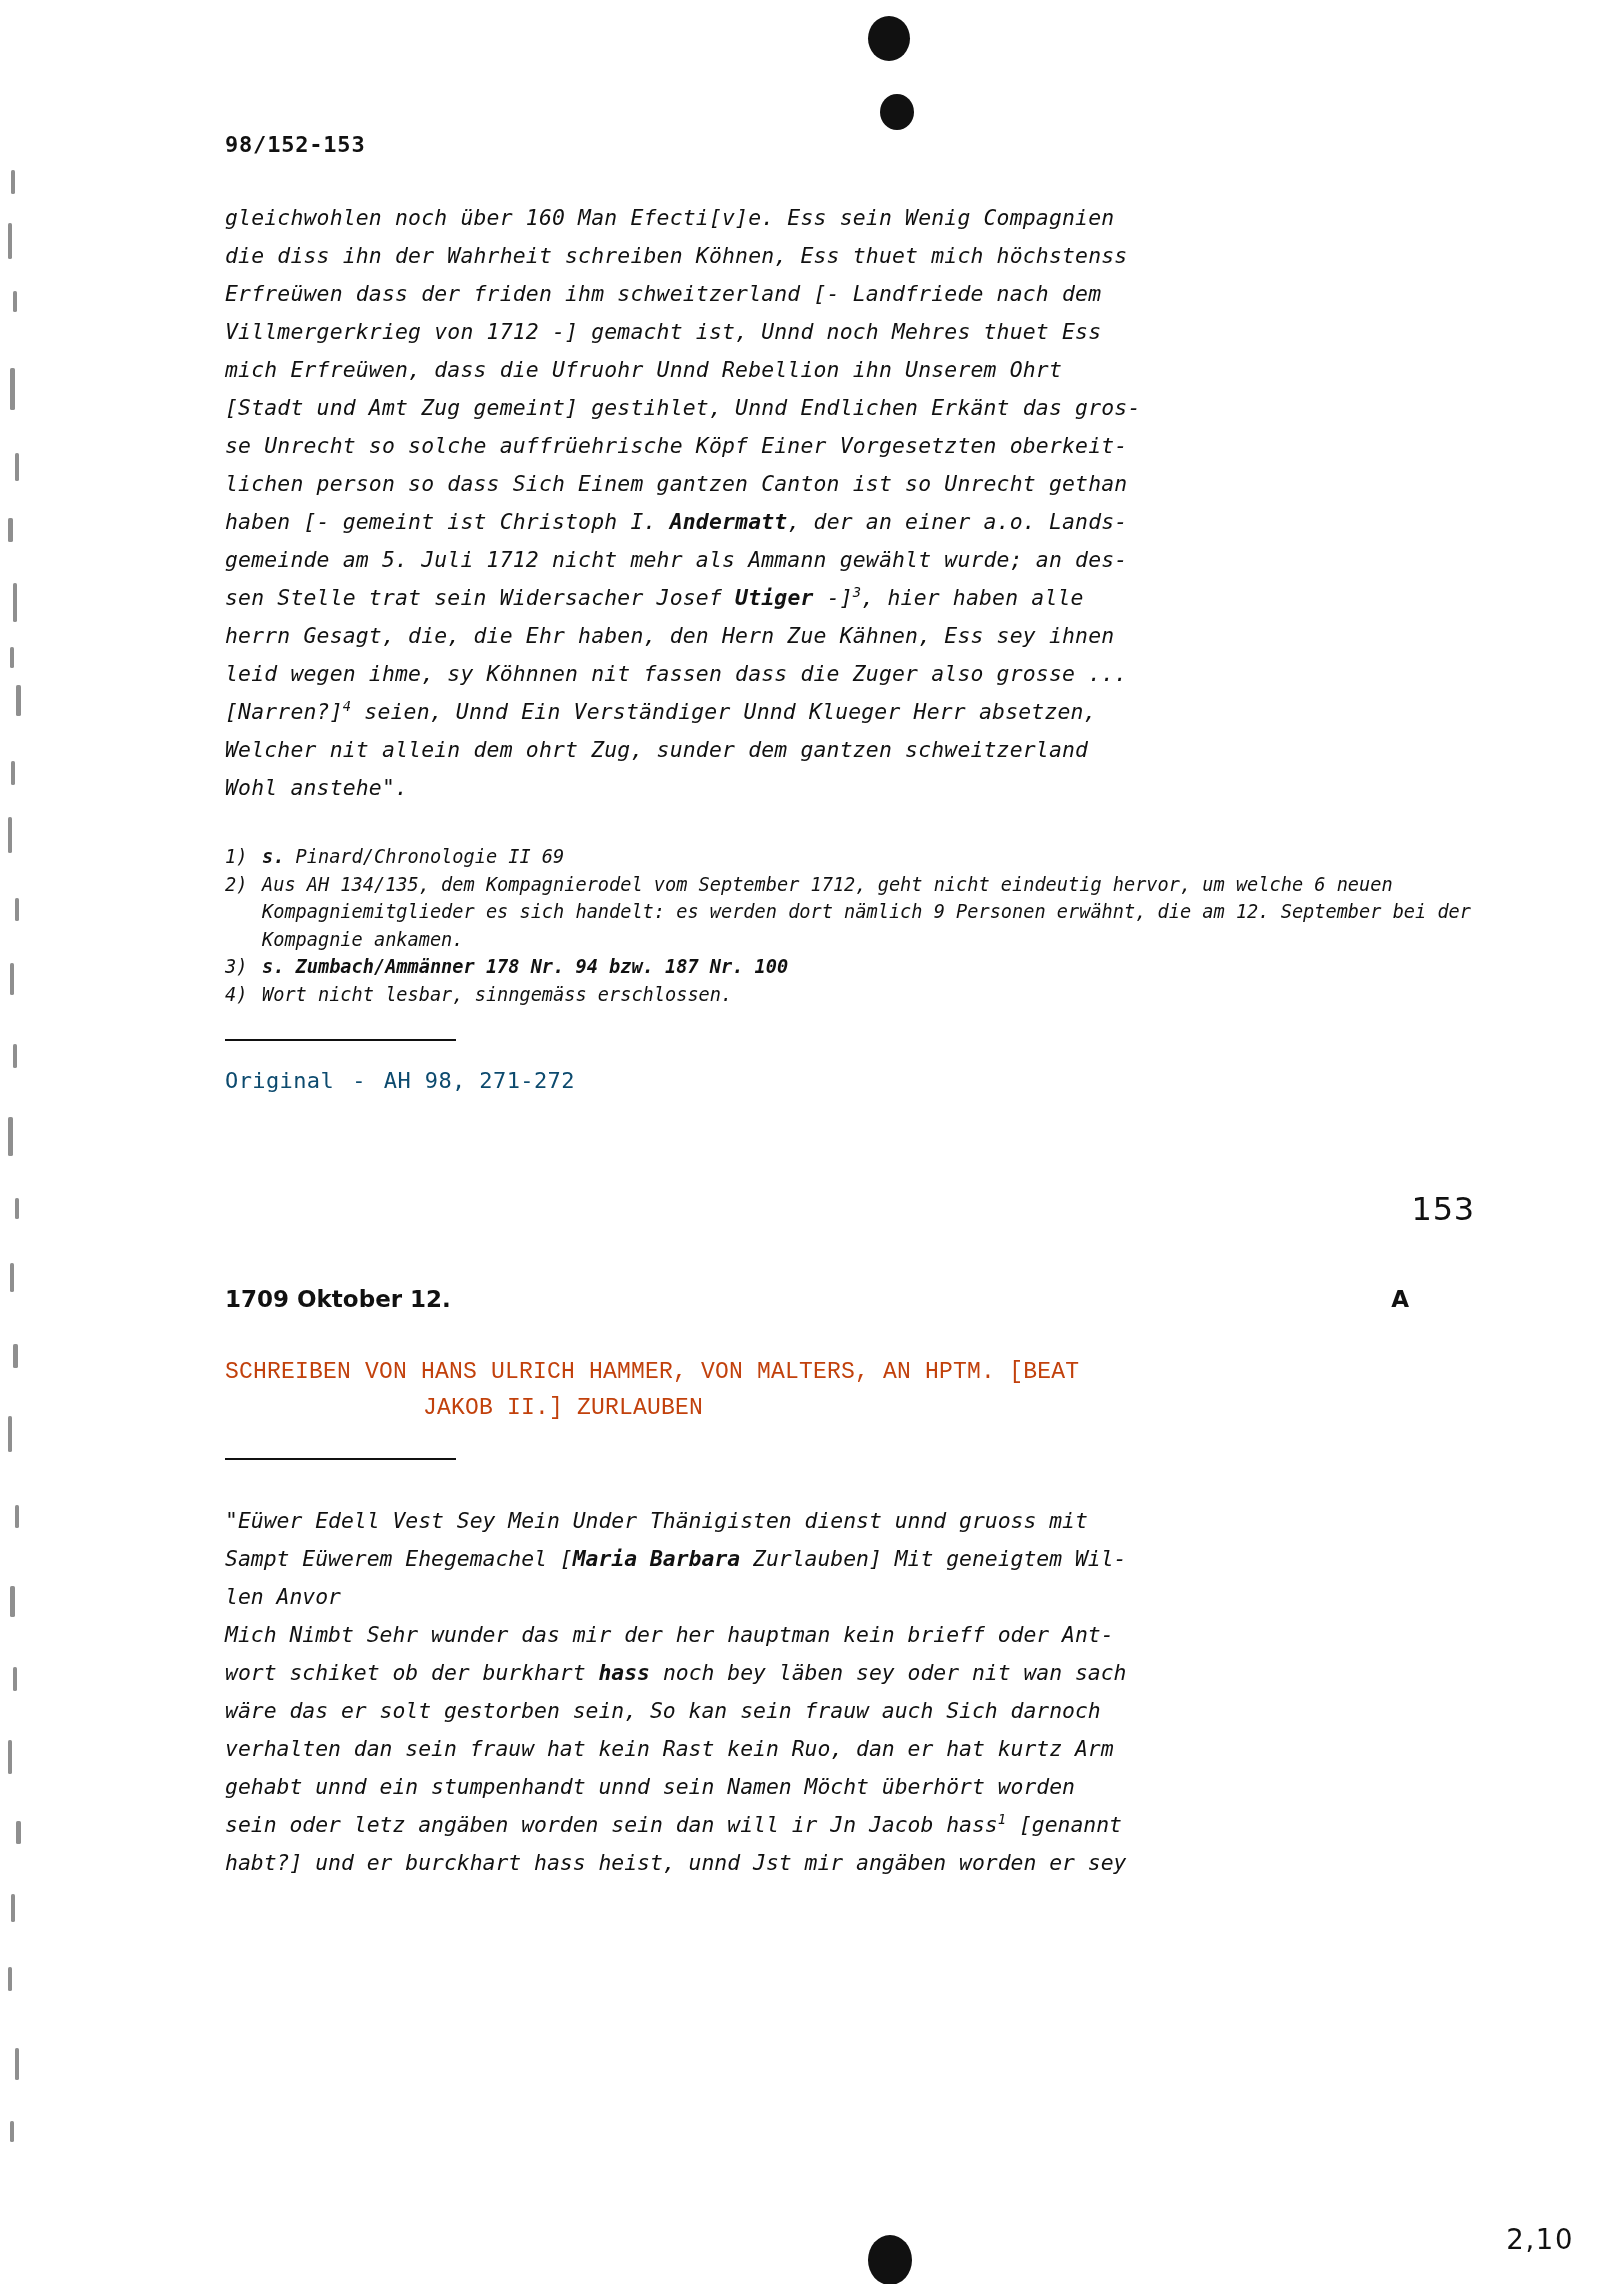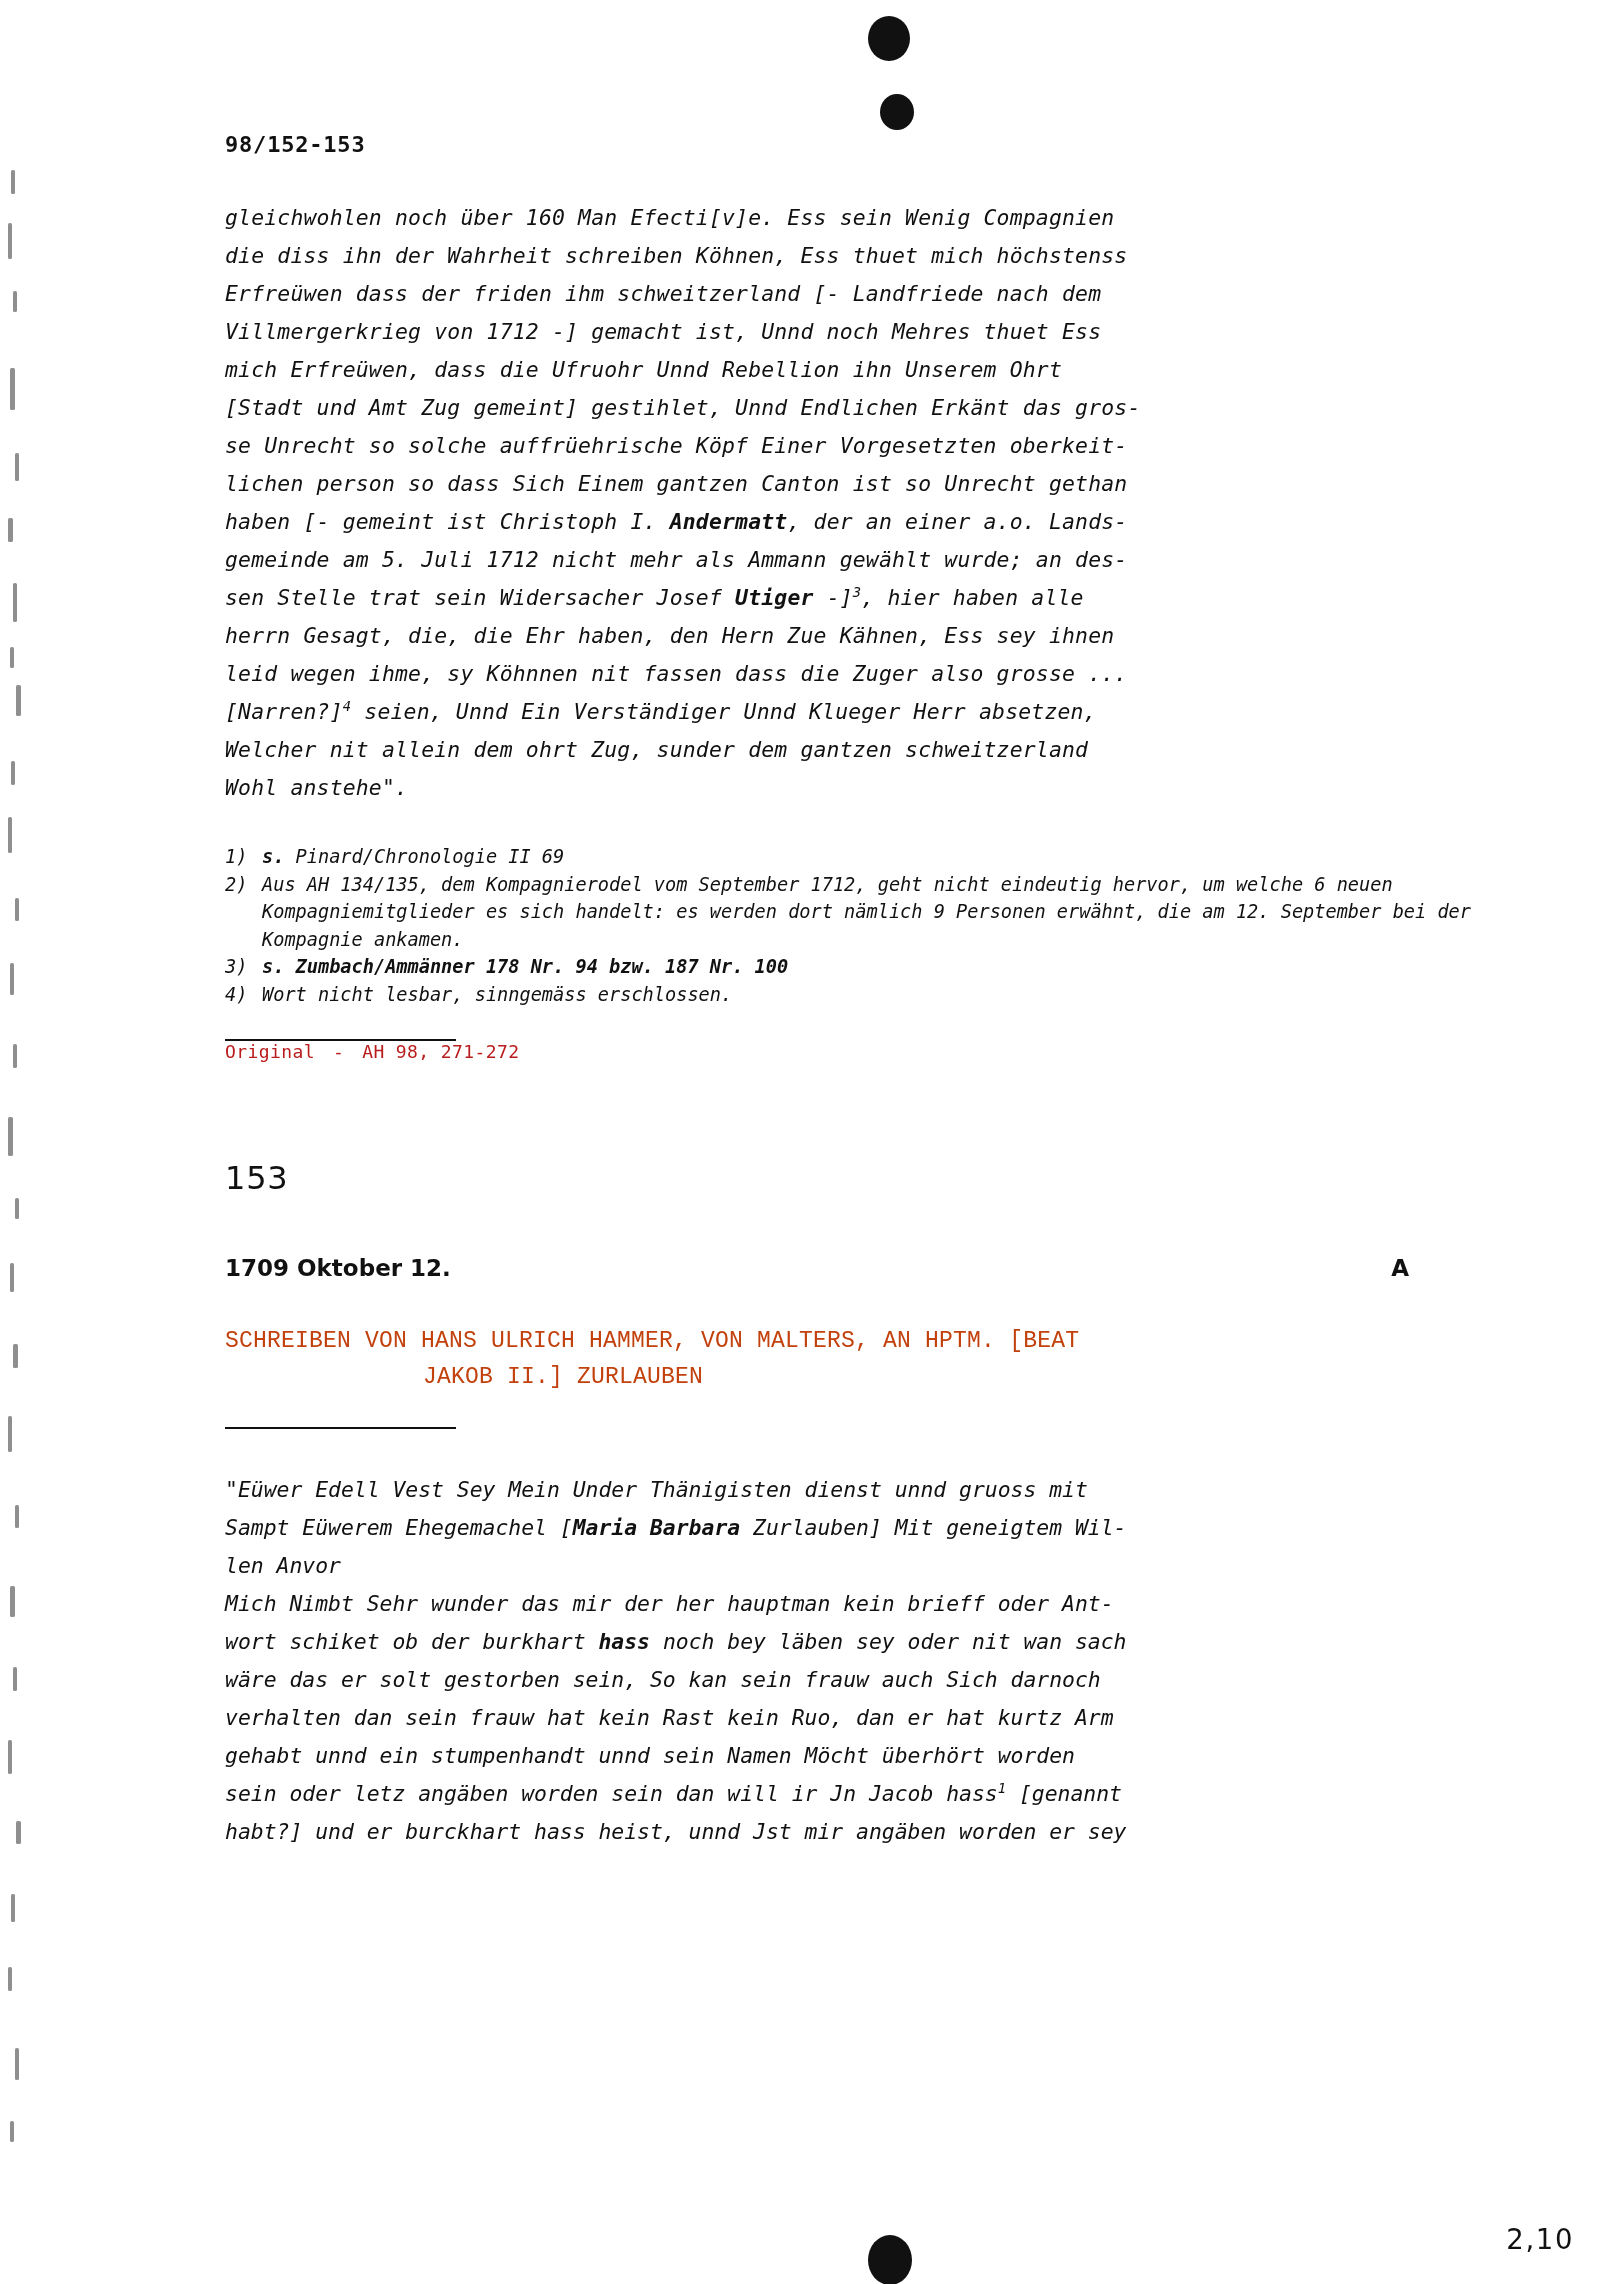--- a/index.html
+++ b/index.html
@@ -94,29 +94,30 @@
   .fn-txt b { font-weight: bold; font-style: italic; }
 
   .rule {
     margin-top: 31px;
     width: 231px;
     height: 0;
     border-top: 2.4px solid #111;
   }
 
   .original {
-    font-size: 18px;
+    margin-top: 27px;
+    font-size: 22px;
     letter-spacing: 0.4px;
-    color: #b91c1c;
+    color: #0c4a6e;
   }
   .original .dash { padding: 0 18px; }
 
   .docnum {
     margin-top: 97px;
-    text-align: left;
+    text-align: right;
     font-family: "DejaVu Sans", sans-serif;
     font-size: 32px;
     color: #111;
     letter-spacing: 0.8px;
   }
 
   .daterow {
     margin-top: 58px;
     display: flex;
     justify-content: space-between;

